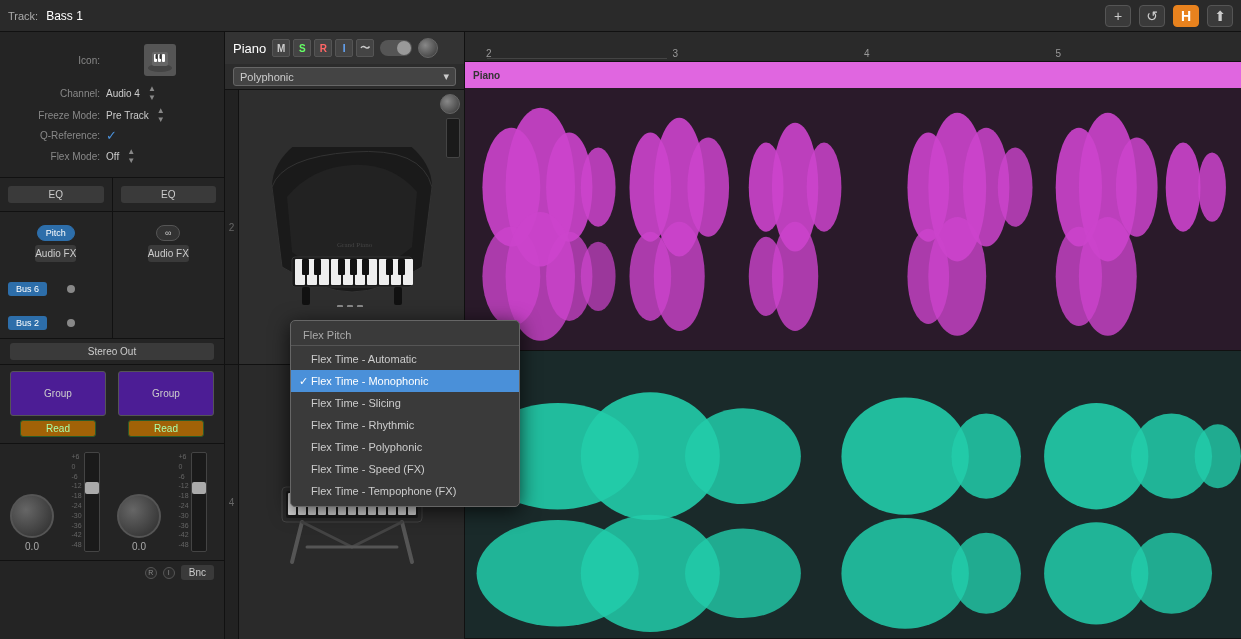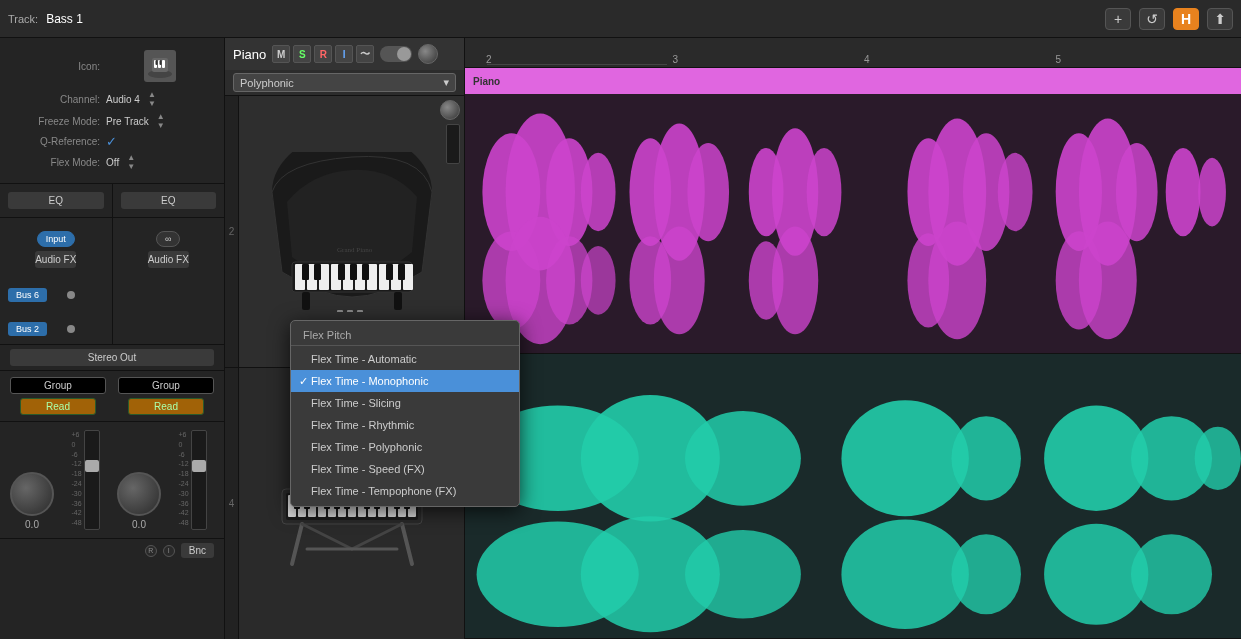--- a/index.html
+++ b/index.html
@@ -12,21 +12,21 @@
       height: 639px;
       overflow: hidden;
       display: flex;
       flex-direction: column;
     }
 
     
     .top-bar {
       display: flex;
       align-items: center;
-      height: 38px;
+      height: 32px;
       background: #2a2a2a;
       border-bottom: 1px solid #111;
       padding: 0 8px;
       gap: 8px;
       flex-shrink: 0;
     }
     .track-label {
       color: #aaa;
       font-size: 11px;
     }
@@ -184,25 +184,25 @@
       display: flex;
       gap: 12px;
     }
     .send-col {
       flex: 1;
       display: flex;
       flex-direction: column;
       align-items: center;
     }
     .send-label-btn {
-      background: #000000;
+      background: #4c1d95;
       color: #ccc;
       border: 1px solid #555;
       border-radius: 3px;
-      padding: 2px 10px;
+      padding: 16px 10px;
       font-size: 10px;
       cursor: pointer;
       text-align: center;
       width: 100%;
     }
     .read-btn {
       background: #a16207;
       color: #aaffaa;
       border: 1px solid #2a5a2a;
       border-radius: 3px;
@@ -520,21 +520,21 @@
         <div class="fx-label">EQ</div>
       </div>
       <div class="fx-col">
         <div class="fx-label">EQ</div>
       </div>
     </div>
 
     <div class="fx-section">
       <div class="fx-col">
         <div class="fx-btn-row">
-          <div class="fx-btn blue">Input</div>
+          <div class="fx-btn blue">Pitch</div>
         </div>
         <div class="fx-btn-row" style="margin-top:4px;">
           <div class="fx-label">Audio FX</div>
         </div>
         <div class="bus-row">
           <div class="bus-tag">Bus 6</div>
           <div class="knob-dot"></div>
         </div>
         <div class="bus-row">
           <div class="bus-tag">Bus 2</div>

